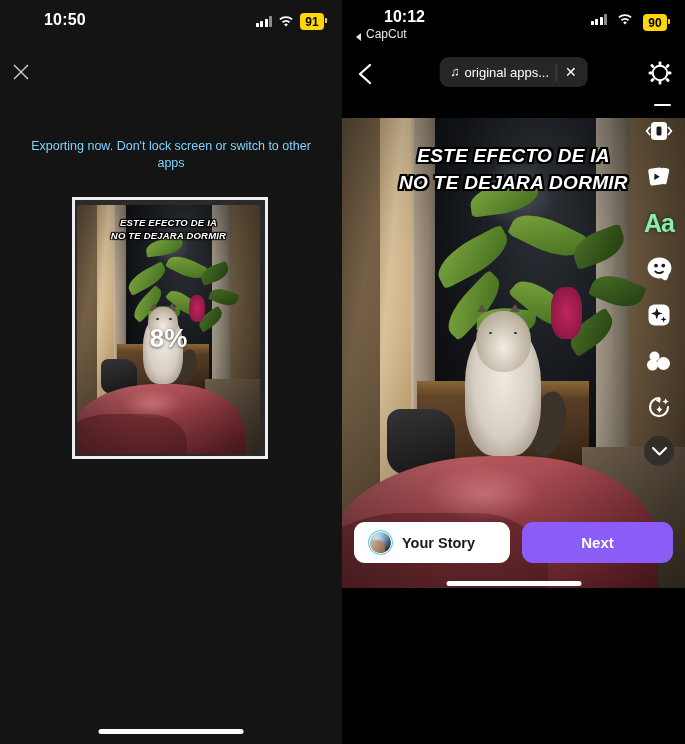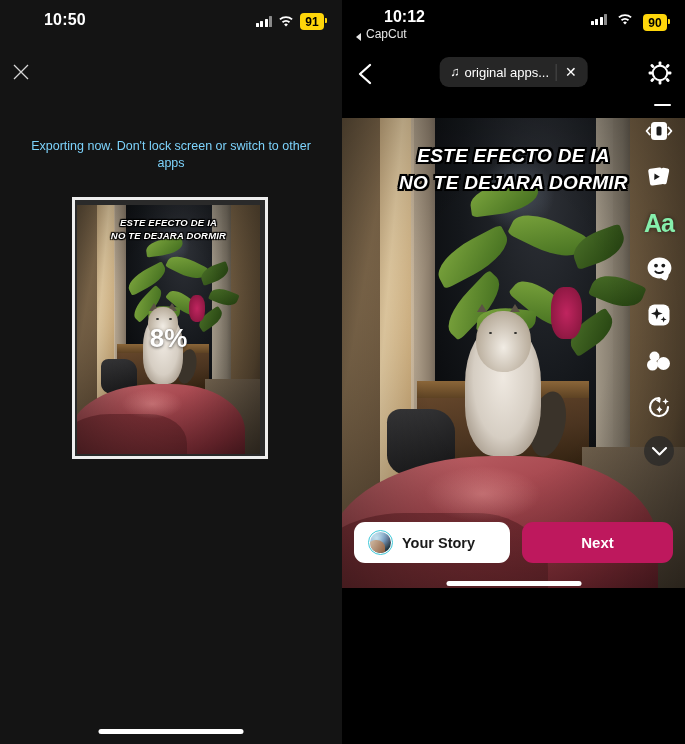--- a/index.html
+++ b/index.html
@@ -349,21 +349,21 @@
     content:""; position:absolute; left:-10%; bottom:-10%;
     width:80%; height:70%;
     background:linear-gradient(120deg,#d8c3ad,#8a5b3c);
     border-radius:45% 50% 30% 30%;
   }
   .story-label {
     color:#1a1a1a; font-size:14.5px; font-weight:bold;
   }
   .next-btn {
     flex:1 1 auto; height:41px;
-    background:#be185d; border-radius:11px;
+    background:#8b5cf6; border-radius:11px;
     display:flex; align-items:center; justify-content:center;
     cursor:pointer;
   }
   .next-label { color:#fff; font-size:15px; font-weight:bold; }
 
   .r-home-ind {
     position:absolute; bottom:9px; left:50%;
     transform:translateX(-50%);
     width:135px; height:5px;
     background:#fff; border-radius:3px;

